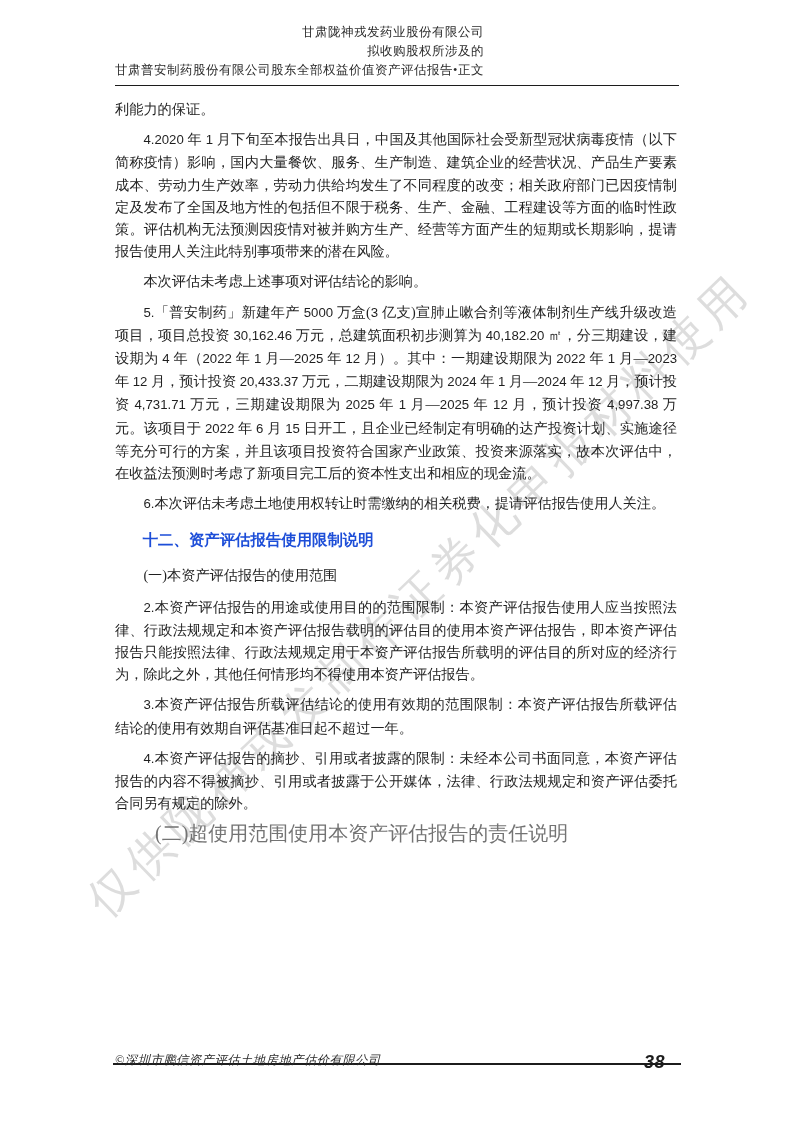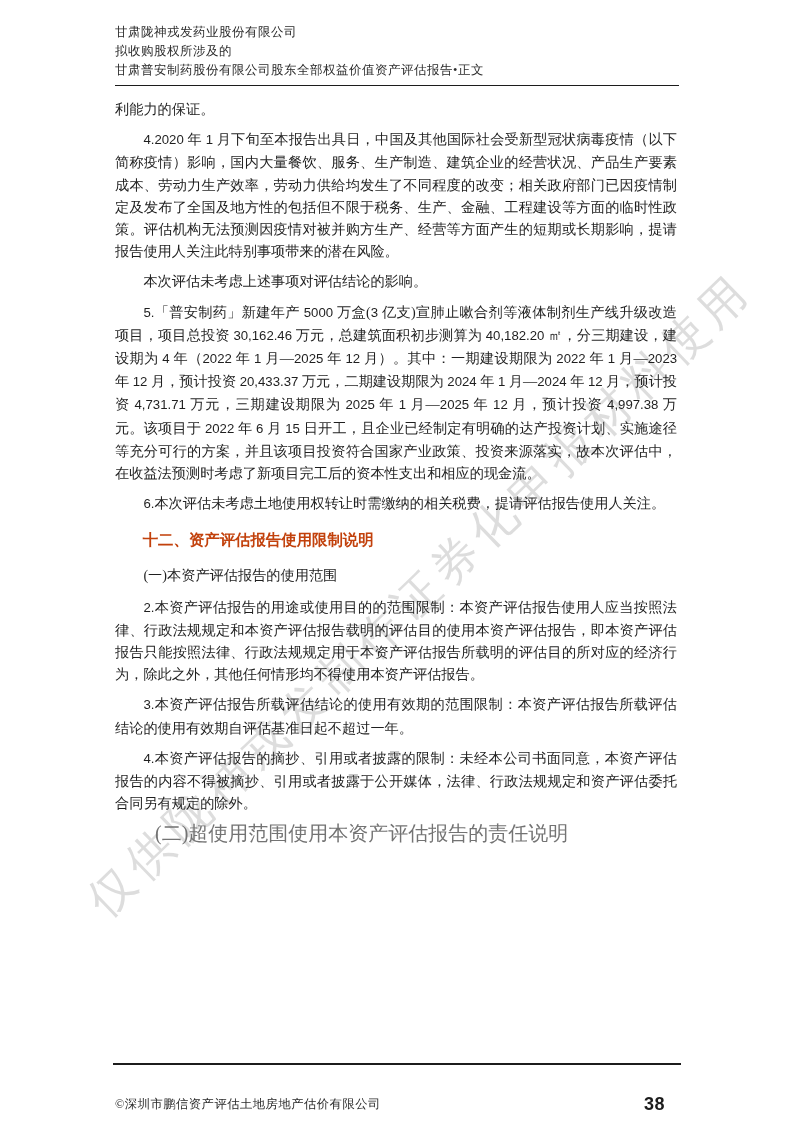--- a/index.html
+++ b/index.html
@@ -12,20 +12,21 @@
     color:#1f1f1f;
   }
   
   .header{
     position:absolute;left:115px;right:114px;top:20px;
     display:flex;justify-content:space-between;align-items:flex-start;
     z-index:2;
   }
   .logo{width:92px;flex:0 0 auto;}
   .titles{
+    text-align:right;
     font-size:12.5px;line-height:19px;
     color:#2b2b2b;
     letter-spacing:.5px;
     margin-top:3px;
   }
   .header-rule{
     position:absolute;left:115px;right:114px;top:85px;
     border-top:1.7px solid #1c1c1c;z-index:2;
   }
   
@@ -42,37 +43,37 @@
   .content{
     position:absolute;left:115px;right:116px;top:98px;bottom:62px;
     font-size:14.2px;line-height:22.2px;
     text-align:justify;overflow:hidden;z-index:2;
   }
   .content p{margin:0 0 8px;text-indent:2em;}
   .content p.cont{text-indent:0;}
   .content h3{
     font-size:15.4px;line-height:24px;
     margin:13px 0 12px;text-indent:1.8em;
-    font-weight:bold;color:#c2410c;
+    font-weight:bold;color:#1d4ed8;
   }
   .content p.sub{margin:2px 0 9px;}
   .content p.subbold{font-weight:normal;font-size:20px;margin:5px 0 0;color:#737373;}
   .num{
     font-family:"Liberation Sans","DejaVu Sans",sans-serif;
     font-weight:normal;font-size:.93em;
   }
   
   .footer-rule{
     position:absolute;left:113px;right:112px;top:1063px;
     border-top:2px solid #1c1c1c;z-index:2;
   }
   .footer{
-    position:absolute;left:115px;right:128px;top:1094px;
-    display:flex;justify-content:space-between;align-items:center;
-    font-size:12.3px;color:#2b2b2b;letter-spacing:.5px;z-index:2;
+    position:absolute;left:115px;right:128px;top:1052px;
+    display:flex;justify-content:space-between;align-items:flex-start;
+    font-size:12.3px;color:#2b2b2b;letter-spacing:.5px;z-index:2;font-style:italic;
   }
   .pageno{font-family:"Liberation Sans","DejaVu Sans",sans-serif;font-weight:bold;font-size:18px;color:#1c1c1c;}
 </style>
 </head>
 <body>
 
 <div class="page">
 
   <div class="watermark">仅供陇神戎发制作证券化申报材料使用</div>
 

